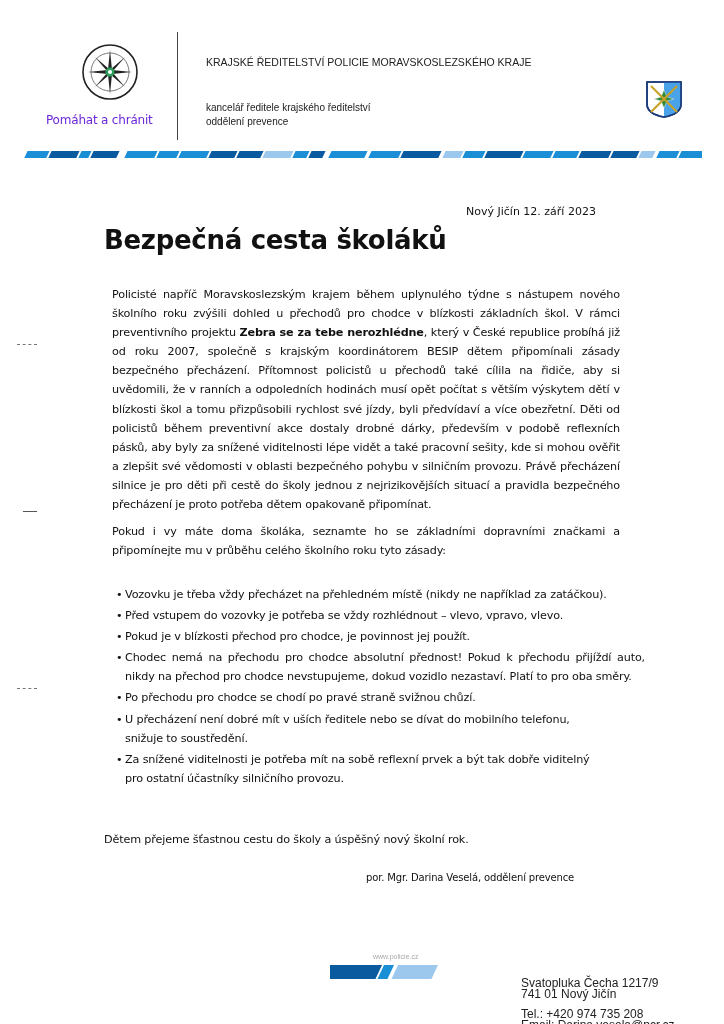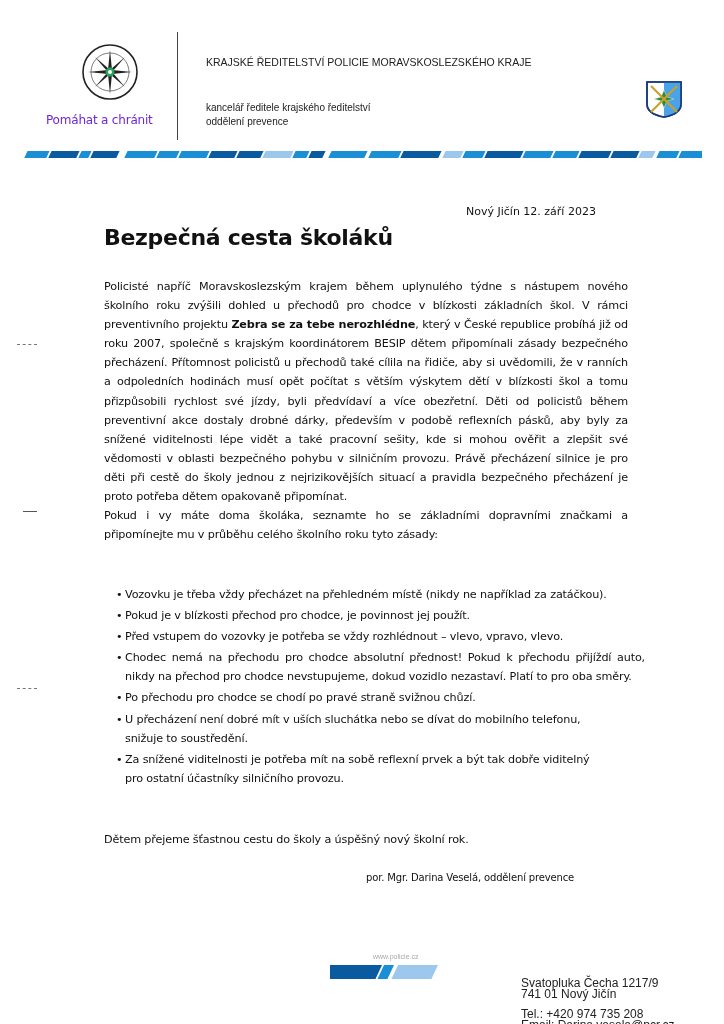--- a/index.html
+++ b/index.html
@@ -6,23 +6,23 @@
   body { width:724px; height:1024px; position:relative; overflow:hidden; font-family:"DejaVu Sans", sans-serif; color:#111; }
   .abs { position:absolute; }
   .logo { left:80px; top:42px; width:60px; height:60px; }
   .slogan { left:46px; top:113px; font-family:"DejaVu Sans", sans-serif; font-size:12px; color:#6d28d9; letter-spacing:-0.2px; }
   .vline { left:177px; top:32px; width:1px; height:108px; background:#444; }
   .hdr1 { left:206px; top:56px; font-family:"Liberation Sans", sans-serif; font-size:10.5px; color:#222; }
   .hdr2 { left:206px; top:101px; font-family:"Liberation Sans", sans-serif; font-size:10px; color:#222; line-height:14px; }
   .crest { left:645px; top:80px; width:38px; height:38px; }
   .stripe { left:20px; top:150px; width:682px; height:10px; }
   .date { left:466px; top:205px; font-family:"DejaVu Sans", sans-serif; font-size:11px; }
-  .title { left:104px; top:225px; font-family:"DejaVu Sans", sans-serif; font-weight:bold; font-size:22px; letter-spacing:-0.3px; }
+  .title { left:104px; top:225px; font-family:"DejaVu Sans", sans-serif; font-weight:bold; font-size:26px; letter-spacing:-0.3px; }
   .body { left:104px; top:277px; width:524px; font-family:"DejaVu Sans", sans-serif; font-size:11.2px; line-height:19.1px; text-align:justify; letter-spacing:-0.15px; }
-  .body p { margin:0; }
+  .body p { margin:8px; }
   .bullets { left:116px; top:585px; width:540px; font-family:"DejaVu Sans", sans-serif; font-size:11.2px; line-height:19.1px; letter-spacing:-0.15px; }
   .bullets ul { list-style:none; margin:0; padding:0; }
   .bullets li { position:relative; padding-left:9px; margin-bottom:2px; }
   .bullets li::before { content:"•"; position:absolute; left:0; top:0; }
   .wish { left:104px; top:833px; font-family:"DejaVu Sans", sans-serif; font-size:11.2px; letter-spacing:-0.15px; }
   .sign { left:366px; top:872px; font-family:"DejaVu Sans", sans-serif; font-size:10px; letter-spacing:-0.15px; }
   .www { left:373px; top:953px; font-family:"Liberation Sans", sans-serif; font-size:7px; color:#aaa; }
   .footstripe { left:330px; top:965px; width:110px; height:14px; }
   .contact { left:521px; top:978px; font-family:"Liberation Sans", sans-serif; font-size:12px; line-height:11px; color:#222; }
   .contact .gap { height:9px; }
@@ -105,25 +105,25 @@
 <div class="abs title">Bezpečná cesta školáků</div>
 
 <div class="abs body">
   <p><span>Policisté napříč Moravskoslezským krajem během uplynulého týdne s nástupem nového školního roku zvýšili dohled u přechodů pro chodce v blízkosti základních škol. V rámci preventivního projektu </span><b>Zebra se za tebe nerozhlédne</b><span>, který v České republice probíhá již od roku 2007, společně s krajským koordinátorem BESIP dětem připomínali zásady bezpečného přecházení. Přítomnost policistů u přechodů také cílila na řidiče, aby si uvědomili, že v ranních a odpoledních hodinách musí opět počítat s větším výskytem dětí v blízkosti škol a tomu přizpůsobili rychlost své jízdy, byli předvídaví a více obezřetní. Děti od policistů během preventivní akce dostaly drobné dárky, především v podobě reflexních pásků, aby byly za snížené viditelnosti lépe vidět a také pracovní sešity, kde si mohou ověřit a zlepšit své vědomosti v oblasti bezpečného pohybu v silničním provozu. Právě přecházení silnice je pro děti při cestě do školy jednou z nejrizikovějších situací a pravidla bezpečného přecházení je proto potřeba dětem opakovaně připomínat.</span></p>
   <p>Pokud i vy máte doma školáka, seznamte ho se základními dopravními značkami a připomínejte mu v průběhu celého školního roku tyto zásady:</p>
 </div>
 
 <div class="abs bullets">
   <ul>
     <li>Vozovku je třeba vždy přecházet na přehledném místě (nikdy ne například za zatáčkou).</li>
+    <li>Před vstupem do vozovky je potřeba se vždy rozhlédnout – vlevo, vpravo, vlevo.</li>
     <li>Pokud je v blízkosti přechod pro chodce, je povinnost jej použít.</li>
-    <li>Před vstupem do vozovky je potřeba se vždy rozhlédnout – vlevo, vpravo, vlevo.</li>
     <li style="text-align:justify; width:520px;">Chodec nemá na přechodu pro chodce absolutní přednost! Pokud k přechodu přijíždí auto, nikdy na přechod pro chodce nevstupujeme, dokud vozidlo nezastaví. Platí to pro oba směry.</li>
     <li>Po přechodu pro chodce se chodí po pravé straně svižnou chůzí.</li>
-    <li style="width:480px;">U přecházení není dobré mít v uších sluchátka nebo se dívat do mobilního telefonu, snižuje to soustředění.</li>
+    <li style="width:480px;">U přecházení není dobré mít v uších ředitele nebo se dívat do mobilního telefonu, snižuje to soustředění.</li>
     <li style="width:480px;">Za snížené viditelnosti je potřeba mít na sobě reflexní prvek a být tak dobře viditelný pro ostatní účastníky silničního provozu.</li>
   </ul>
 </div>
 
 <div class="abs wish">Dětem přejeme šťastnou cestu do školy a úspěšný nový školní rok.</div>
 <div class="abs sign">por. Mgr. Darina Veselá, oddělení prevence</div>
 
 <div class="abs www">www.policie.cz</div>
 <svg class="abs footstripe" viewBox="0 0 110 14">
   <g transform="skewX(-25)">

